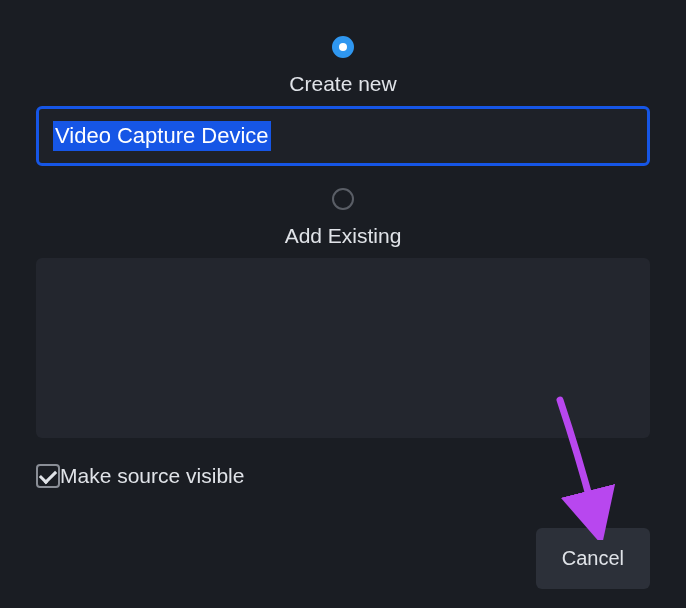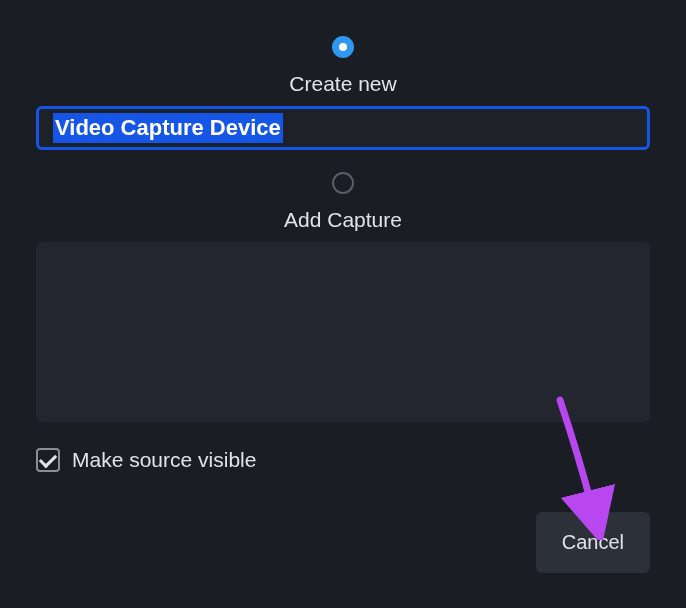--- a/index.html
+++ b/index.html
@@ -49,51 +49,49 @@
       left: 50%;
       transform: translate(-50%, -50%);
     }
     .radio-label {
       font-size: 21px;
       color: #e0e3e8;
       cursor: pointer;
     }
     .input-wrap {
       width: 100%;
-      height: 44px;
+      height: 60px;
       background: #1e2128;
       border: 3px solid #1656e6;
       border-radius: 6px;
       padding: 0 14px;
       display: flex;
       align-items: center;
       margin-top: 6px;
       margin-bottom: 22px;
       cursor: text;
-      font-weight: bold;
     }
     .input-wrap .seltext {
       background: #1656e6;
       color: #fff;
       font-size: 22px;
       line-height: 1.3;
       padding: 1px 2px;
     }
     .existing-list {
       width: 100%;
       height: 180px;
       background: #23262e;
       border-radius: 6px;
       margin-top: 10px;
       margin-bottom: 26px;
     }
     .checkbox-row {
       display: flex;
       align-items: center;
-      gap: 12px;
       margin-bottom: 40px;
     }
     .checkbox {
       width: 24px;
       height: 24px;
       border: 2px solid #8a8e96;
       border-radius: 4px;
       background: transparent;
       cursor: pointer;
       position: relative;
@@ -144,21 +142,21 @@
   <div class="radio selected"></div>
   <span class="radio-label">Create new</span>
 </div>
 
 <div class="input-wrap">
   <span class="seltext">Video Capture Device</span>
 </div>
 
 <div class="radio-row">
   <div class="radio"></div>
-  <span class="radio-label">Add Capture</span>
+  <span class="radio-label">Add Existing</span>
 </div>
 
 <div class="existing-list"></div>
 
 <div class="checkbox-row">
   <div class="checkbox checked"></div>
   <span class="checkbox-label">Make source visible</span>
 </div>
 
 <div class="button-row">

